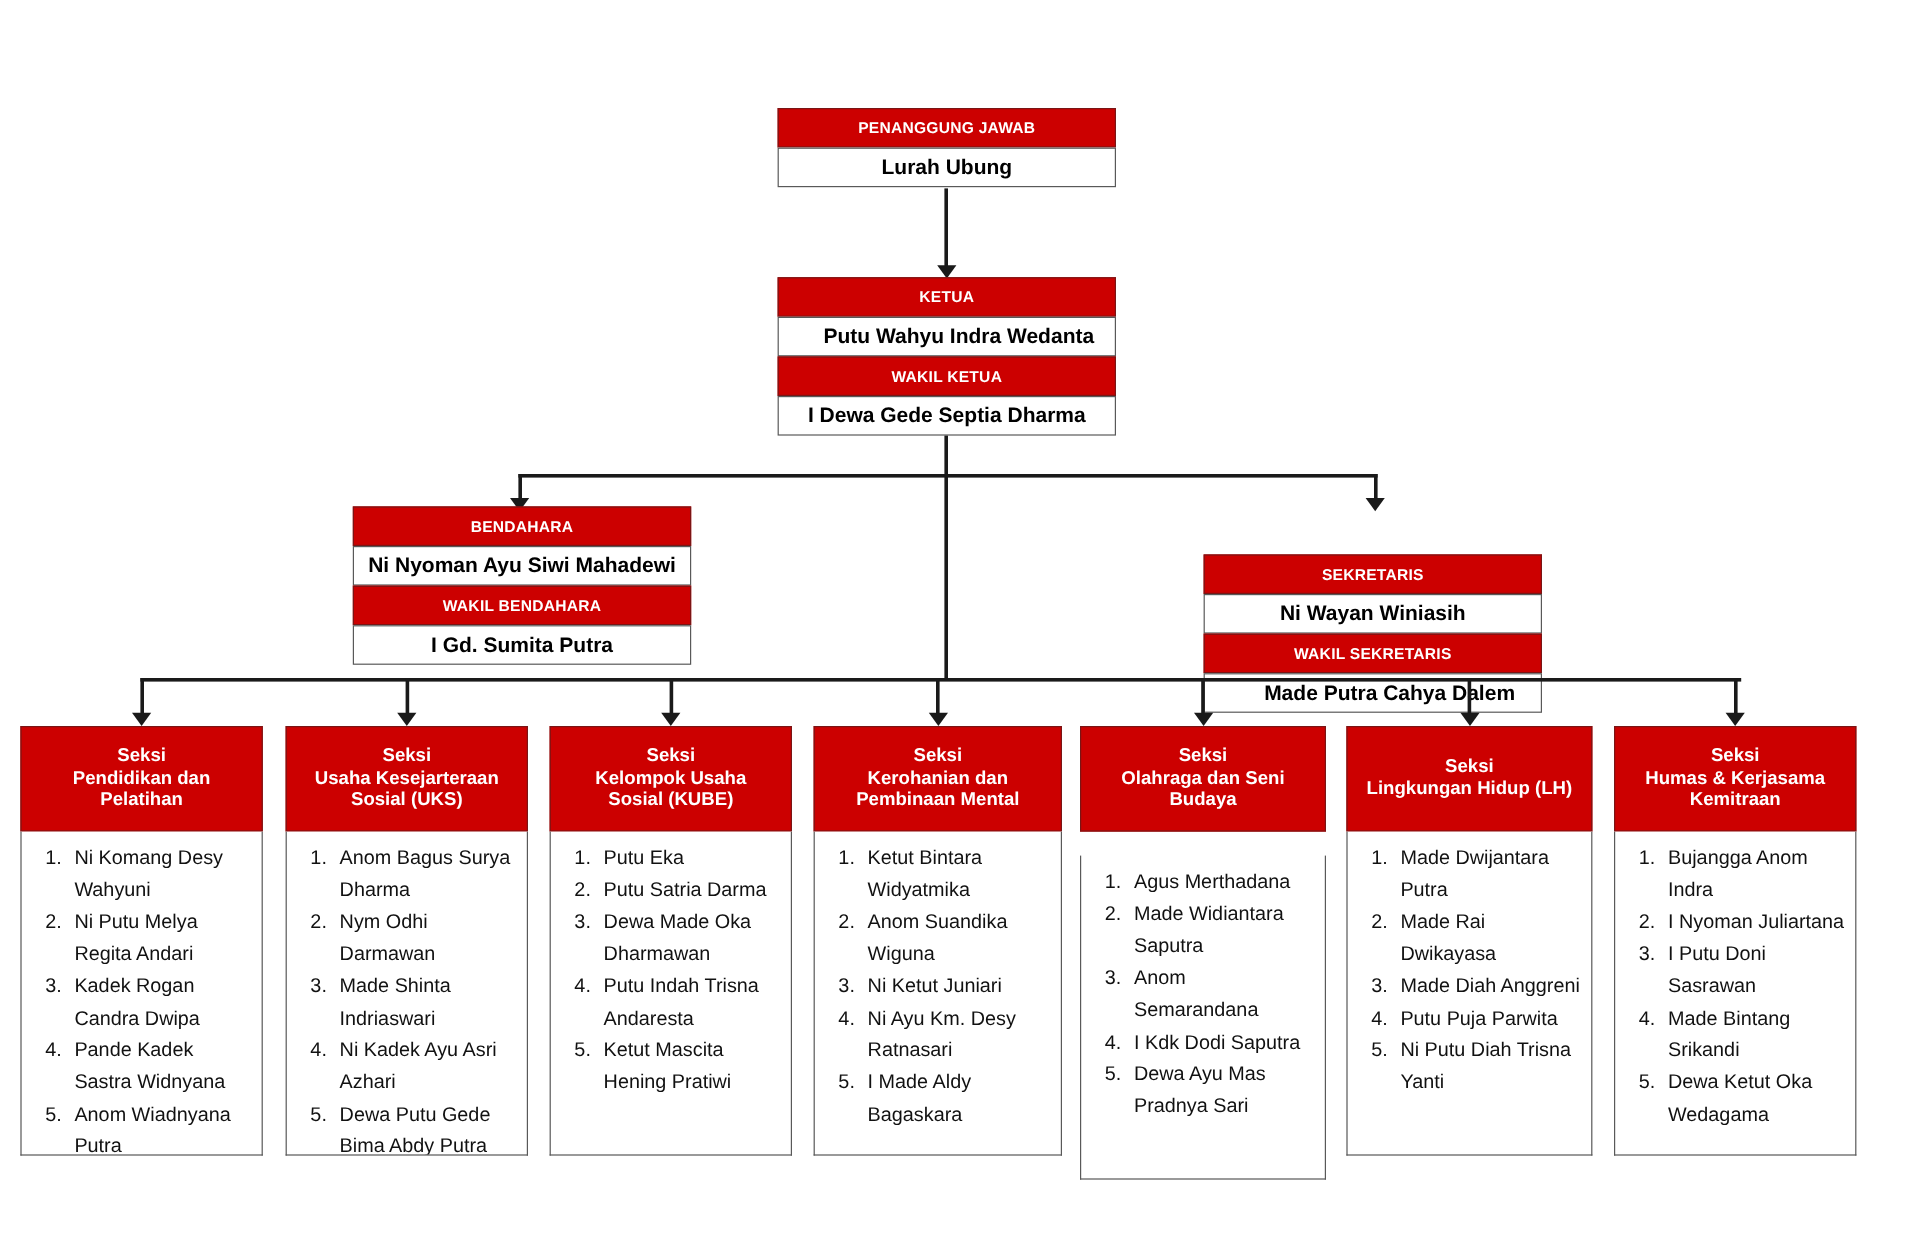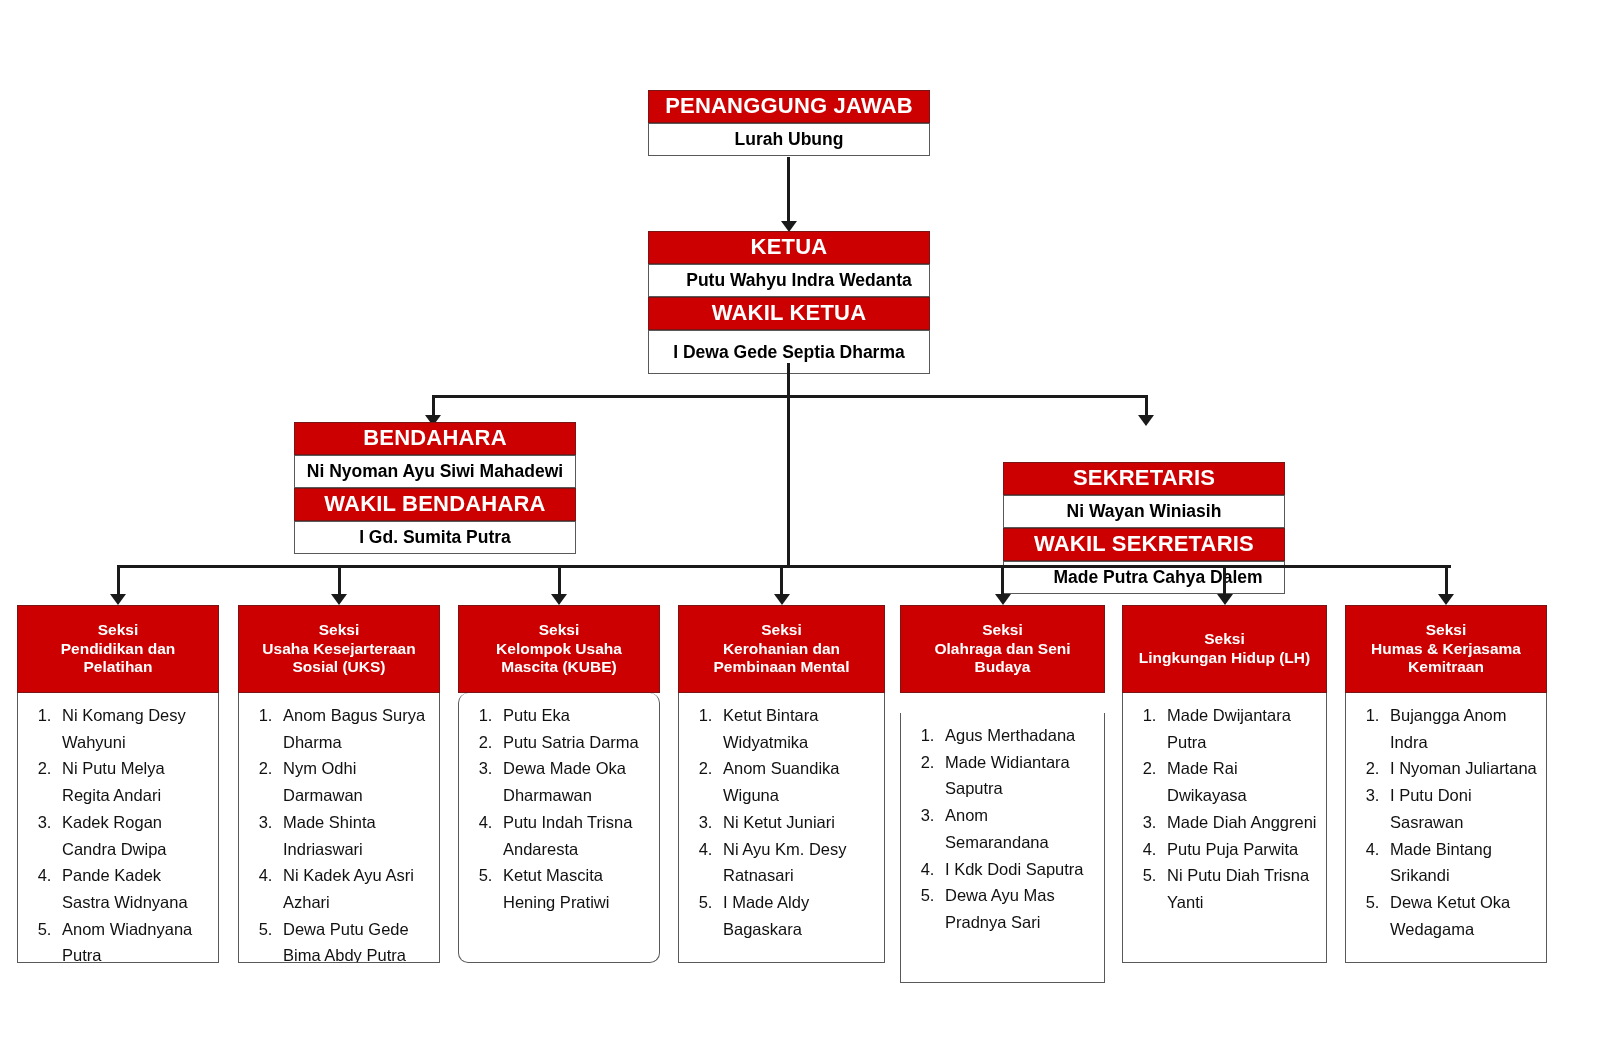--- a/index.html
+++ b/index.html
@@ -40,21 +40,21 @@
     color: #000000;
     font-weight: bold;
     text-align: center;
     border: 1px solid #595959;
     box-sizing: border-box;
     display: flex;
     align-items: center;
     justify-content: center;
   }
   
-  .top-hdr { font-size: 22px; letter-spacing: .2px; }
+  .top-hdr { font-size: 13px; letter-spacing: .2px; }
   .top-name { font-size: 17.5px; }
 
   
   .seksi-hdr {
     font-size: 15.5px;
     flex-direction: column;
     padding: 4px 2px;
   }
   .seksi-hdr span { display: block; }
   .seksi-body {
@@ -102,21 +102,21 @@
     <div class="name top-name" style="height:33px;">Lurah Ubung</div>
   </div>
 
   <div class="ln-v" style="left:787px; top:157px; height:66px;"></div>
   <div class="arrow" style="left:781px; top:221px;"></div>
 
   <div class="box" style="left:648px; top:231px; width:282px;">
     <div class="hdr top-hdr" style="height:33px;">KETUA</div>
     <div class="name top-name" style="height:33px;padding-left:20px;">Putu Wahyu Indra Wedanta</div>
     <div class="hdr top-hdr" style="height:33px;">WAKIL KETUA</div>
-    <div class="name top-name" style="height:44px;">I Dewa Gede Septia Dharma</div>
+    <div class="name top-name" style="height:33px;">I Dewa Gede Septia Dharma</div>
   </div>
 
   <div class="ln-v" style="left:787px; top:363px; height:204px;"></div>
 
   <div class="ln-h" style="left:432px; top:395px; width:716px;"></div>
   <div class="ln-v" style="left:432px; top:395px; height:22px;"></div>
   <div class="arrow" style="left:425px; top:415px;"></div>
   <div class="ln-v" style="left:1145px; top:395px; height:22px;"></div>
   <div class="arrow" style="left:1138px; top:415px;"></div>
 
@@ -178,23 +178,23 @@
           <li>Anom Bagus Surya Dharma</li>
           <li>Nym Odhi Darmawan</li>
           <li>Made Shinta Indriaswari</li>
           <li>Ni Kadek Ayu Asri Azhari</li>
           <li>Dewa Putu Gede Bima Abdy Putra</li>
         </ol>
       </div>
       <div class="hdr seksi-hdr" style="position: absolute; left: 458px; top: 605px; width: 202px; height: 88px;">
         <span>Seksi</span>
         <span>Kelompok Usaha</span>
-        <span>Mascita (KUBE)</span>
-      </div>
-      <div class="seksi-body" style="left: 458px; top: 693px; width: 202px; height: 270px; border-radius: 10px;">
+        <span>Sosial (KUBE)</span>
+      </div>
+      <div class="seksi-body" style="left: 458px; top: 693px; width: 202px; height: 270px;">
         <ol>
           <li>Putu Eka</li>
           <li>Putu Satria Darma</li>
           <li>Dewa Made Oka Dharmawan</li>
           <li>Putu Indah Trisna Andaresta</li>
           <li>Ketut Mascita Hening Pratiwi</li>
         </ol>
       </div>
       <div class="hdr seksi-hdr" style="position: absolute; left: 678px; top: 605px; width: 207px; height: 88px;">
         <span>Seksi</span>

